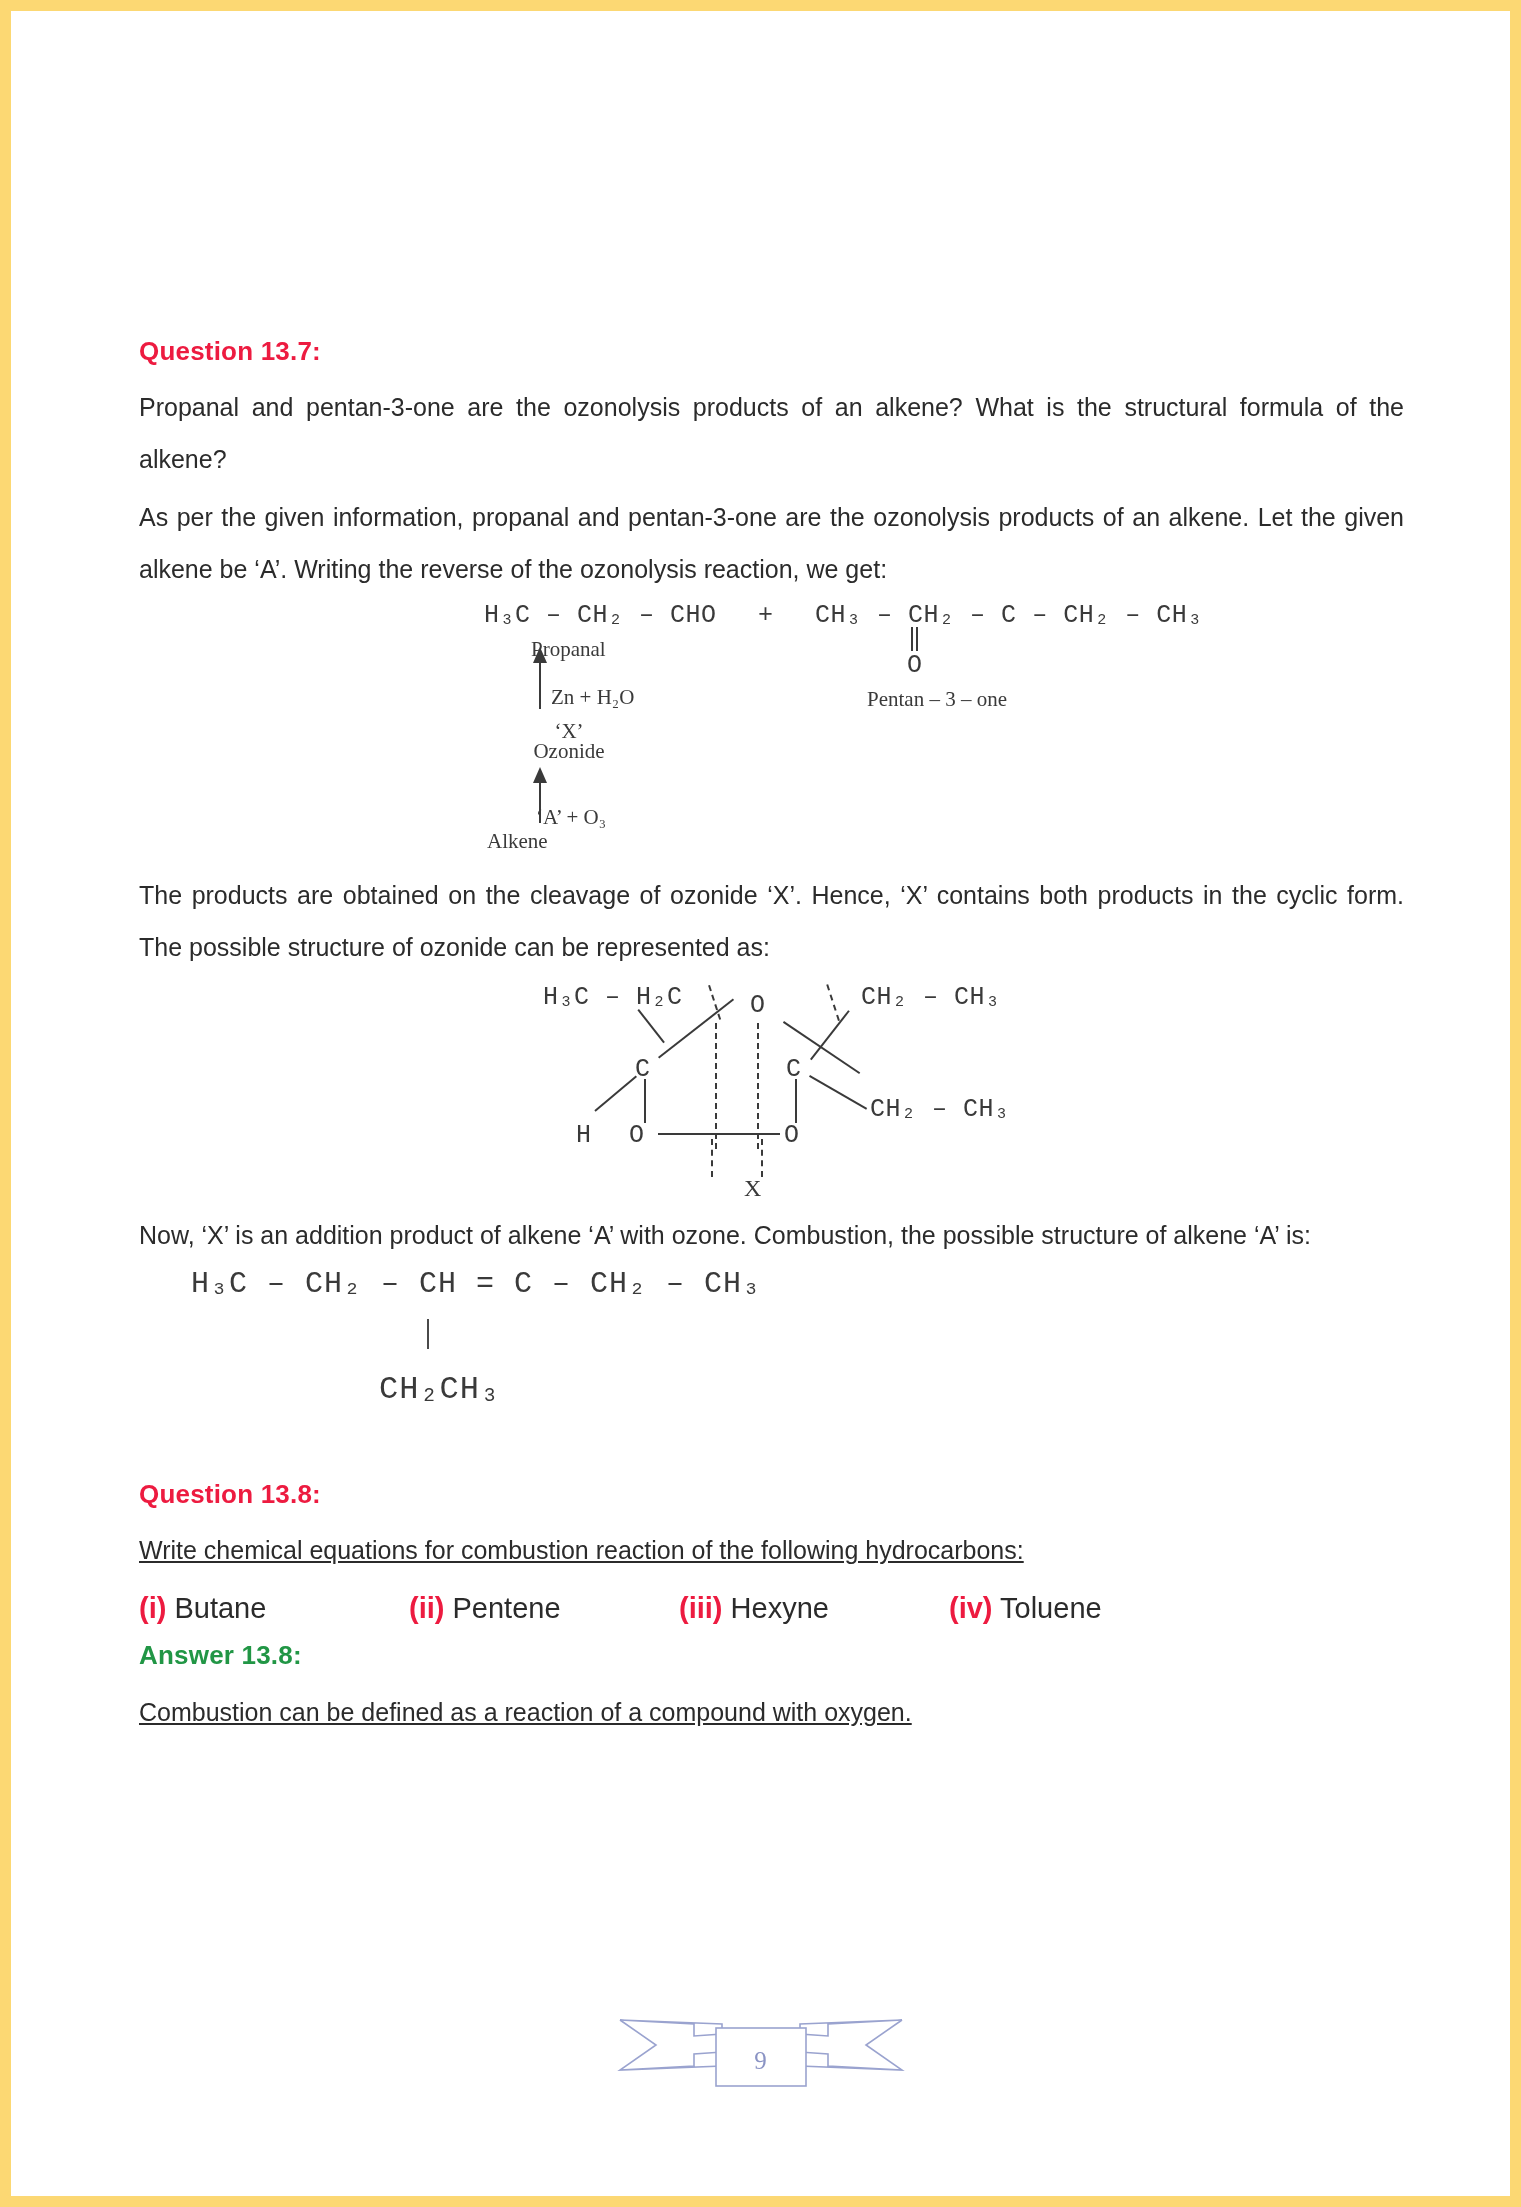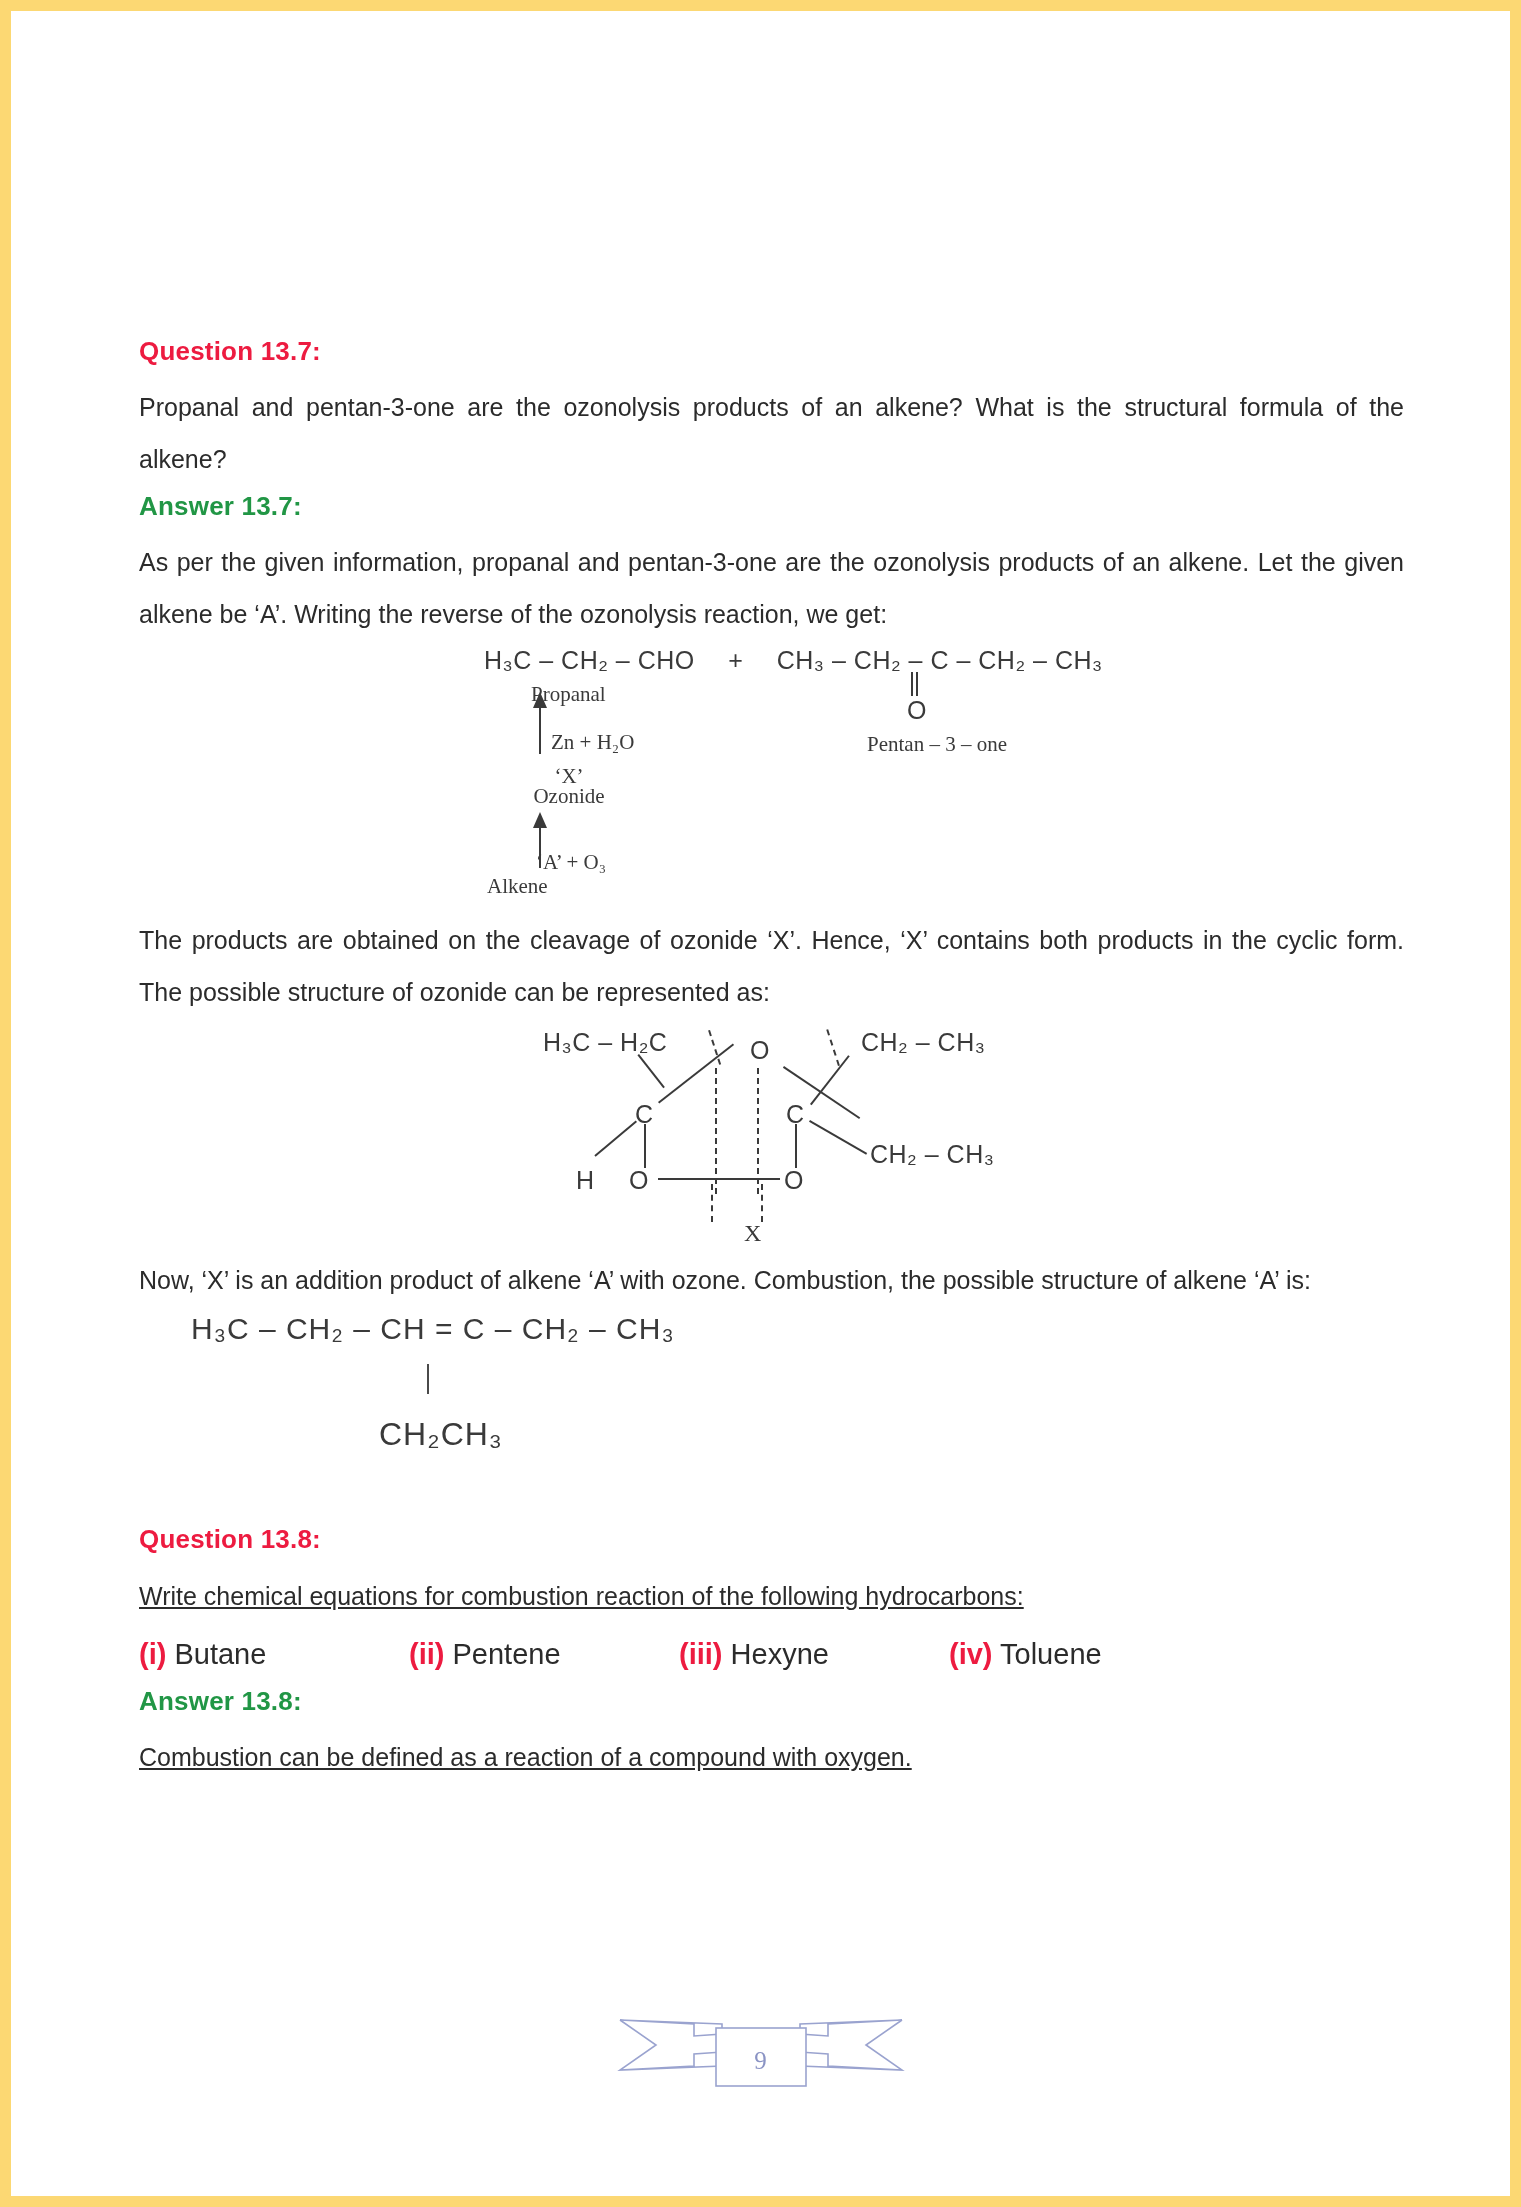--- a/index.html
+++ b/index.html
@@ -58,21 +58,21 @@
   .para.left { text-align: left; text-decoration: underline; }
   .gap-lg { height: 62px; }
 
   
   .fig {
     font-family: "Liberation Serif", serif;
     color: #3a3a3a;
     position: relative;
   }
   .fig .chem {
-    font-family: Liberation Sans, sans-serif;
+    font-family: Liberation Mono, monospace;
     font-size: 25px;
     letter-spacing: 0.5px;
     white-space: nowrap;
   }
   .lbl {
     font-family: "Liberation Serif", serif;
     font-size: 21px;
     color: #3a3a3a;
     white-space: nowrap;
   }
@@ -199,21 +199,20 @@
 <body>
 
 <div class="page">
   <div class="sheet">
 
     <div class="content">
 
       <div class="q-head">Question 13.7:</div>
       <p class="para">Propanal and pentan-3-one are the ozonolysis products of an alkene? What is the structural formula of the alkene?</p>
 
-      <div class="a-head">Answer 13.7:</div>
       <p class="para">As per the given information, propanal and pentan-3-one are the ozonolysis products of an alkene. Let the given alkene be ‘A’. Writing the reverse of the ozonolysis reaction, we get:</p>
 
       <div class="fig" id="fig-ozonolysis">
 
         <div class="chem row-top">
           <span>H₃C – CH₂ – CHO</span>
           <span style="padding:0 26px;">+</span>
           <span>CH₃ – CH₂ – C – CH₂ – CH₃</span>
         </div>
 

